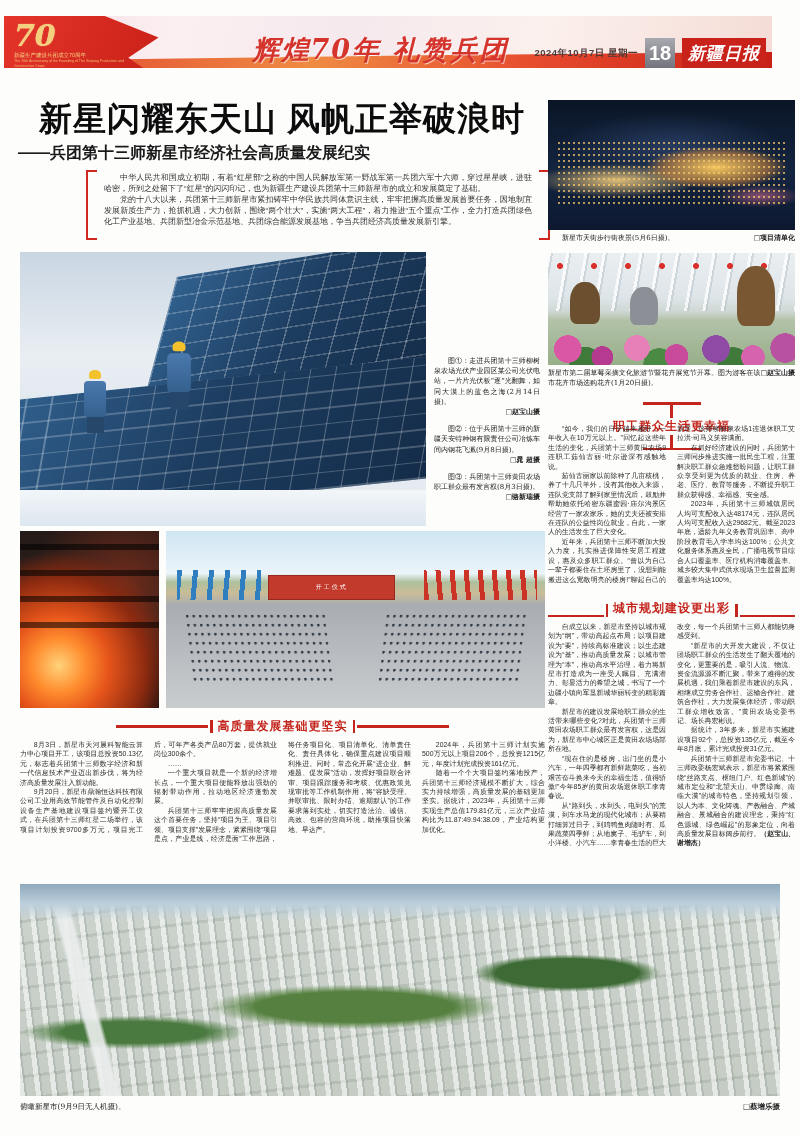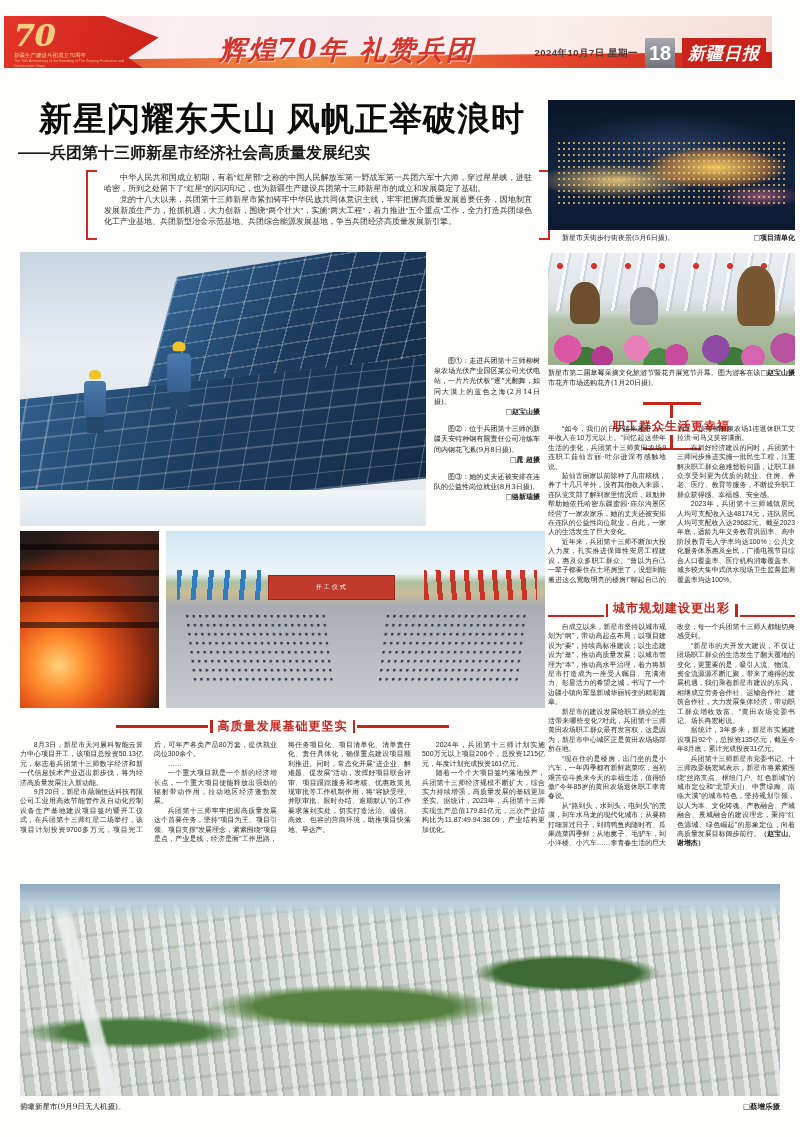--- a/index.html
+++ b/index.html
@@ -13,21 +13,21 @@
   .mast-band{position:absolute;left:0;bottom:0;width:100%;height:16px;
     background:linear-gradient(90deg,#e0402e 0%,#ef8b43 40%,#e64a2d 70%,#c81f16 100%);
     clip-path:polygon(0 55%,55% 20%,100% 0,100% 100%,0 100%);}
   .mast-flag{position:absolute;left:0;top:0;width:168px;height:72px;background:linear-gradient(120deg,#e5352b,#c51e15);
     clip-path:polygon(0 0,60% 0,92% 30%,74% 58%,100% 100%,0 100%);}
   .mast-logo{position:absolute;left:10px;top:4px;width:110px;color:#f4d07e;text-align:left;}
   .mast-logo .num{font-family:"DejaVu Serif",serif;font-style:italic;font-weight:bold;font-size:30px;line-height:32px;
     text-shadow:0 0 1px #fbe7ad;}
   .mast-logo .l1{font-size:5.5px;line-height:7px;white-space:nowrap;}
   .mast-logo .l2{font-size:3.6px;line-height:4.5px;opacity:.85;}
-  .mast-title{position:absolute;left:215px;right:230px;top:16px;text-align:left;
+  .mast-title{position:absolute;left:215px;right:230px;top:16px;text-align:center;
     font-family:"DejaVu Serif",serif;font-style:italic;font-weight:bold;font-size:27px;color:#d4342c;
     letter-spacing:2px;text-shadow:1px 1px 0 rgba(255,255,255,.6);}
   .mast-right{position:absolute;right:6px;top:22px;display:flex;align-items:center;gap:7px;}
   .mast-date{font-size:9.5px;font-weight:bold;color:#4c3a3a;letter-spacing:.5px;}
   .pagenum{width:30px;height:30px;background:linear-gradient(180deg,#a9a9b2,#73737d);color:#fff;
     font-size:20px;font-weight:bold;display:flex;align-items:center;justify-content:center;}
   .papername{height:30px;padding:0 6px;background:#c8221a;color:#fff;display:flex;align-items:center;
     font-family:"DejaVu Serif",serif;font-style:italic;font-weight:bold;font-size:17px;letter-spacing:1px;}
 
   
@@ -202,21 +202,21 @@
       <div class="torso"></div>
       <div class="legs"></div>
     </div>
   </div>
 
   <div class="abs figcol">
     <p>图①：走进兵团第十三师柳树泉农场光伏产业园区某公司光伏电站，一片片光伏板“逐”光翻舞，如同大漠上的蓝色之海(2月14日摄)。</p>
     <div class="credit-line">□赵宝山摄</div>
     <p>图②：位于兵团第十三师的新疆天安特种钢有限责任公司冶炼车间内钢花飞溅(9月8日摄)。</p>
     <div class="credit-line">□晁 超摄</div>
-    <p>图③：她的丈夫还被安排在连队的公益性岗位就业(8月3日摄)。</p>
+    <p>图③：兵团第十三师黄田农场职工群众最有发言权(8月3日摄)。</p>
     <div class="credit-line">□骆新瑞摄</div>
   </div>
 
   <div class="abs photo photo-furnace">
     <div class="beams"></div>
   </div>
 
   <div class="abs photo photo-ceremony">
     <div class="flags-l"></div>
     <div class="flags-r"></div>

